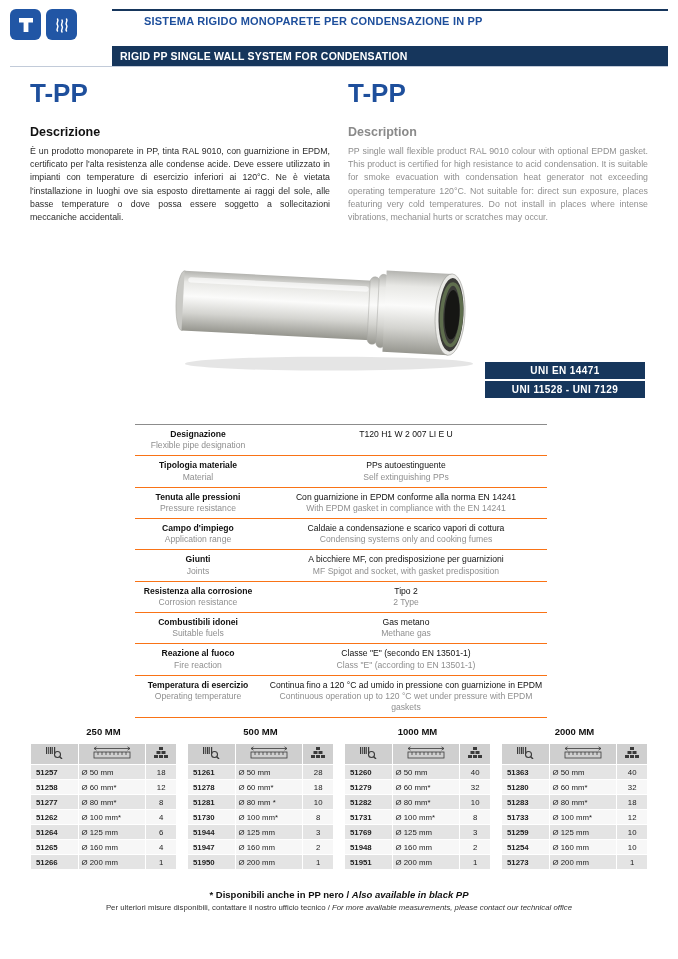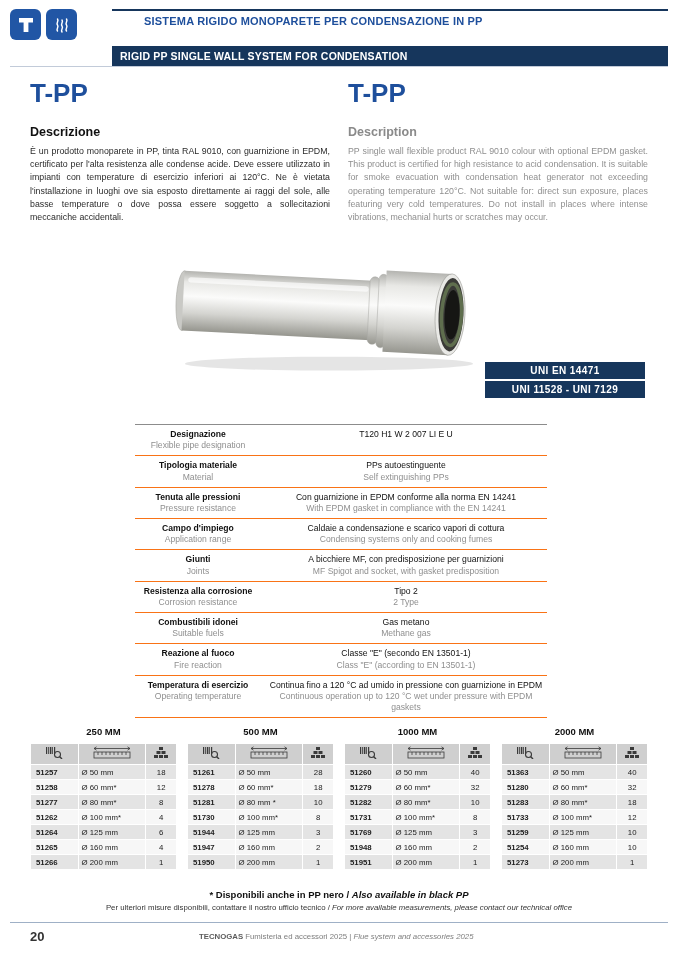--- a/index.html
+++ b/index.html
@@ -527,20 +527,14 @@
 
   <div class="notes">
     <div class="note1">
       <span>* Disponibili anche in PP nero</span><span> / </span><span class="en-i">Also available in black PP</span>
     </div>
     <div class="note2">
       <span>Per ulteriori misure disponibili, contattare il nostro ufficio tecnico</span><span> / </span><span class="en-i">For more available measurements, please contact our technical office</span>
     </div>
   </div>
 
-  <div class="footer">
-    <div class="page-num">20</div>
-    <div class="footer-text">
-      <span class="brand">TECNOGAS</span><span> Fumisteria ed accessori 2025 </span><span>|</span><span class="en-i"> Flue system and accessories 2025</span>
-    </div>
-  </div>
 
 </div>
 
 </body></html>

